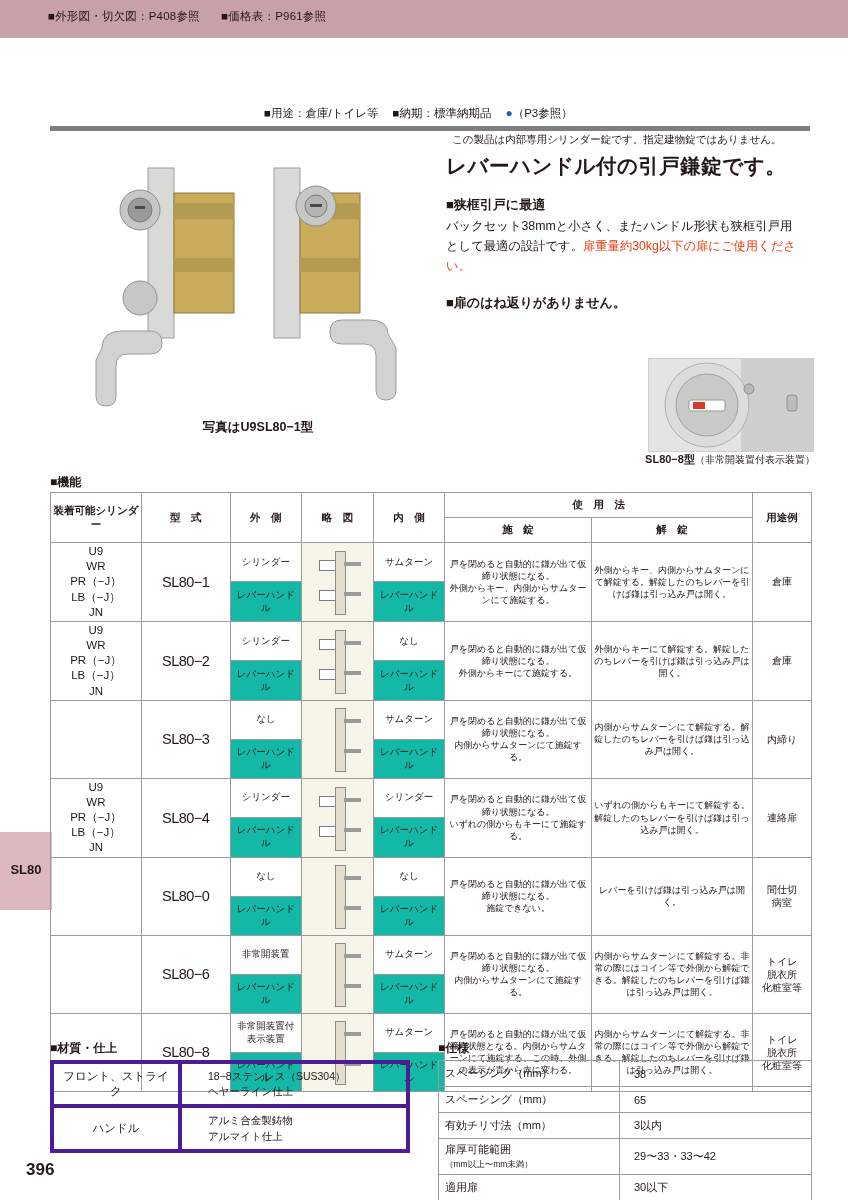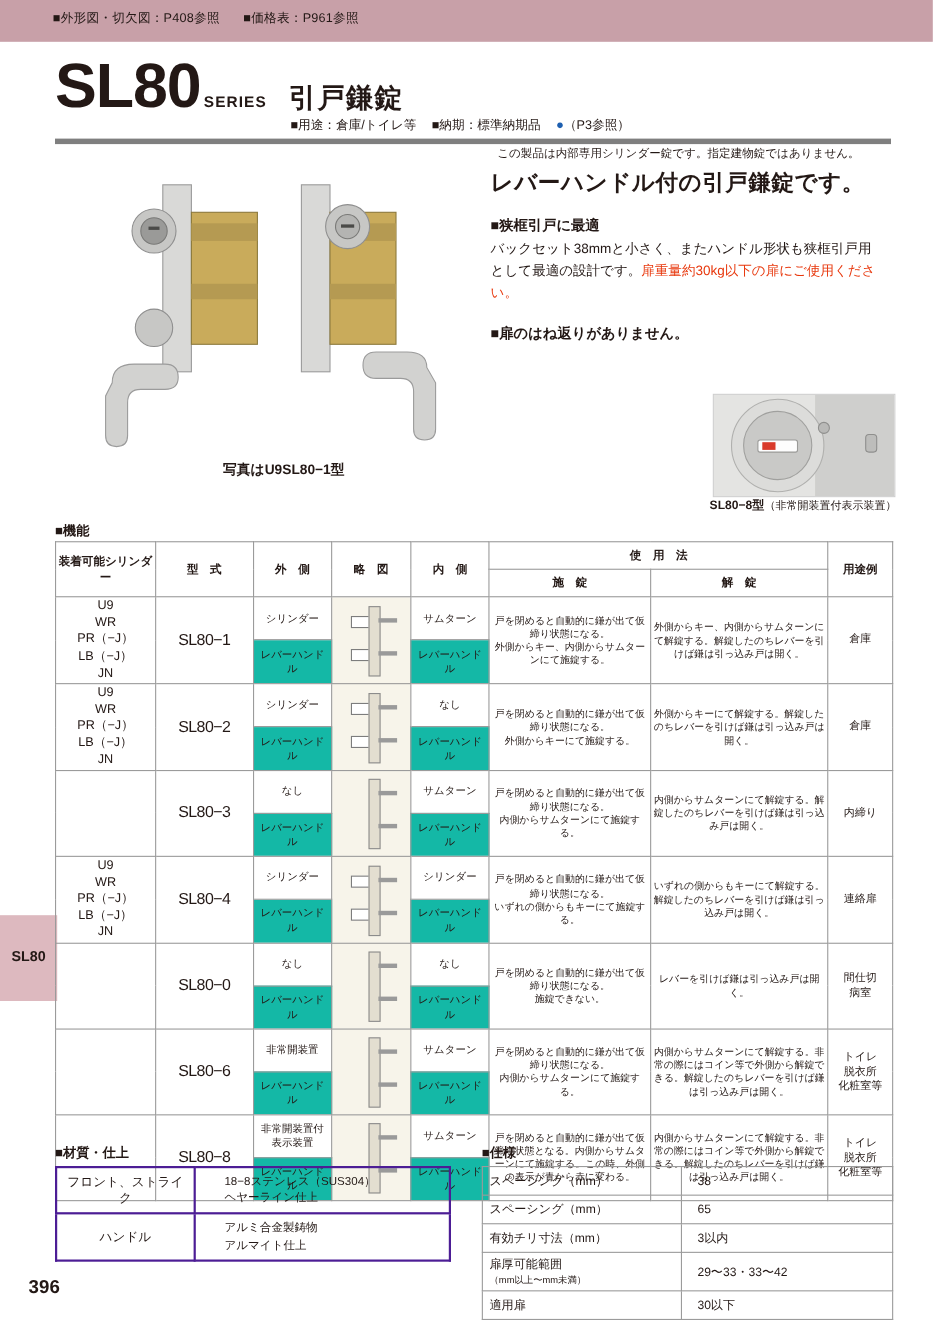--- a/index.html
+++ b/index.html
@@ -153,21 +153,21 @@
   .dg-cyl2{
     position:absolute;left:10px;top:45px;width:16px;height:9px;
     border:1px solid #7d7d7d;background:#fff;
   }
 
   
   .mat-table{
     position:absolute;left:50px;top:1060px;width:360px;font-size:10.5px;
   }
   .mat-table td{
-    border:2px solid #4c1d95;padding:5px 6px;vertical-align:middle;
+    border:4px solid #4c1d95;padding:5px 6px;vertical-align:middle;
   }
   .mat-table .k{width:112px;text-align:center;font-size:11.5px;}
   .mat-table .v{font-size:10.5px;line-height:1.45;padding-left:26px;}
 
   .spec-table{
     position:absolute;left:438px;top:1060px;width:374px;font-size:10.5px;
   }
   .spec-table td{
     border:1px solid #9b9b9b;padding:3px 6px;vertical-align:middle;height:19px;
   }
@@ -184,23 +184,20 @@
 
 <div class="page">
 
   <div class="topbar">
     <div class="topbar-inner">
       <span>■外形図・切欠図：P408参照</span>
       <span>■価格表：P961参照</span>
     </div>
   </div>
 
-  <div class="title-wrap">
-    <span class="sl-title">SL80</span><span class="sl-series">SERIES</span><span class="sl-jp">引戸鎌錠</span>
-  </div>
   <div class="sub-line">
     <span class="blk">■用途：倉庫/トイレ等</span><span class="blk">■納期：標準納期品</span><span class="dot-blue">●</span><span>（P3参照）</span>
   </div>
   <div class="rule"></div>
 
   <div class="note-small">この製品は内部専用シリンダー錠です。指定建物錠ではありません。</div>
   <div class="headline">レバーハンドル付の引戸鎌錠です。</div>
 
   <div class="sec-h" style="left:446px;top:196px;">■狭框引戸に最適</div>
   <div class="sec-b" style="left:446px;top:217px;">

